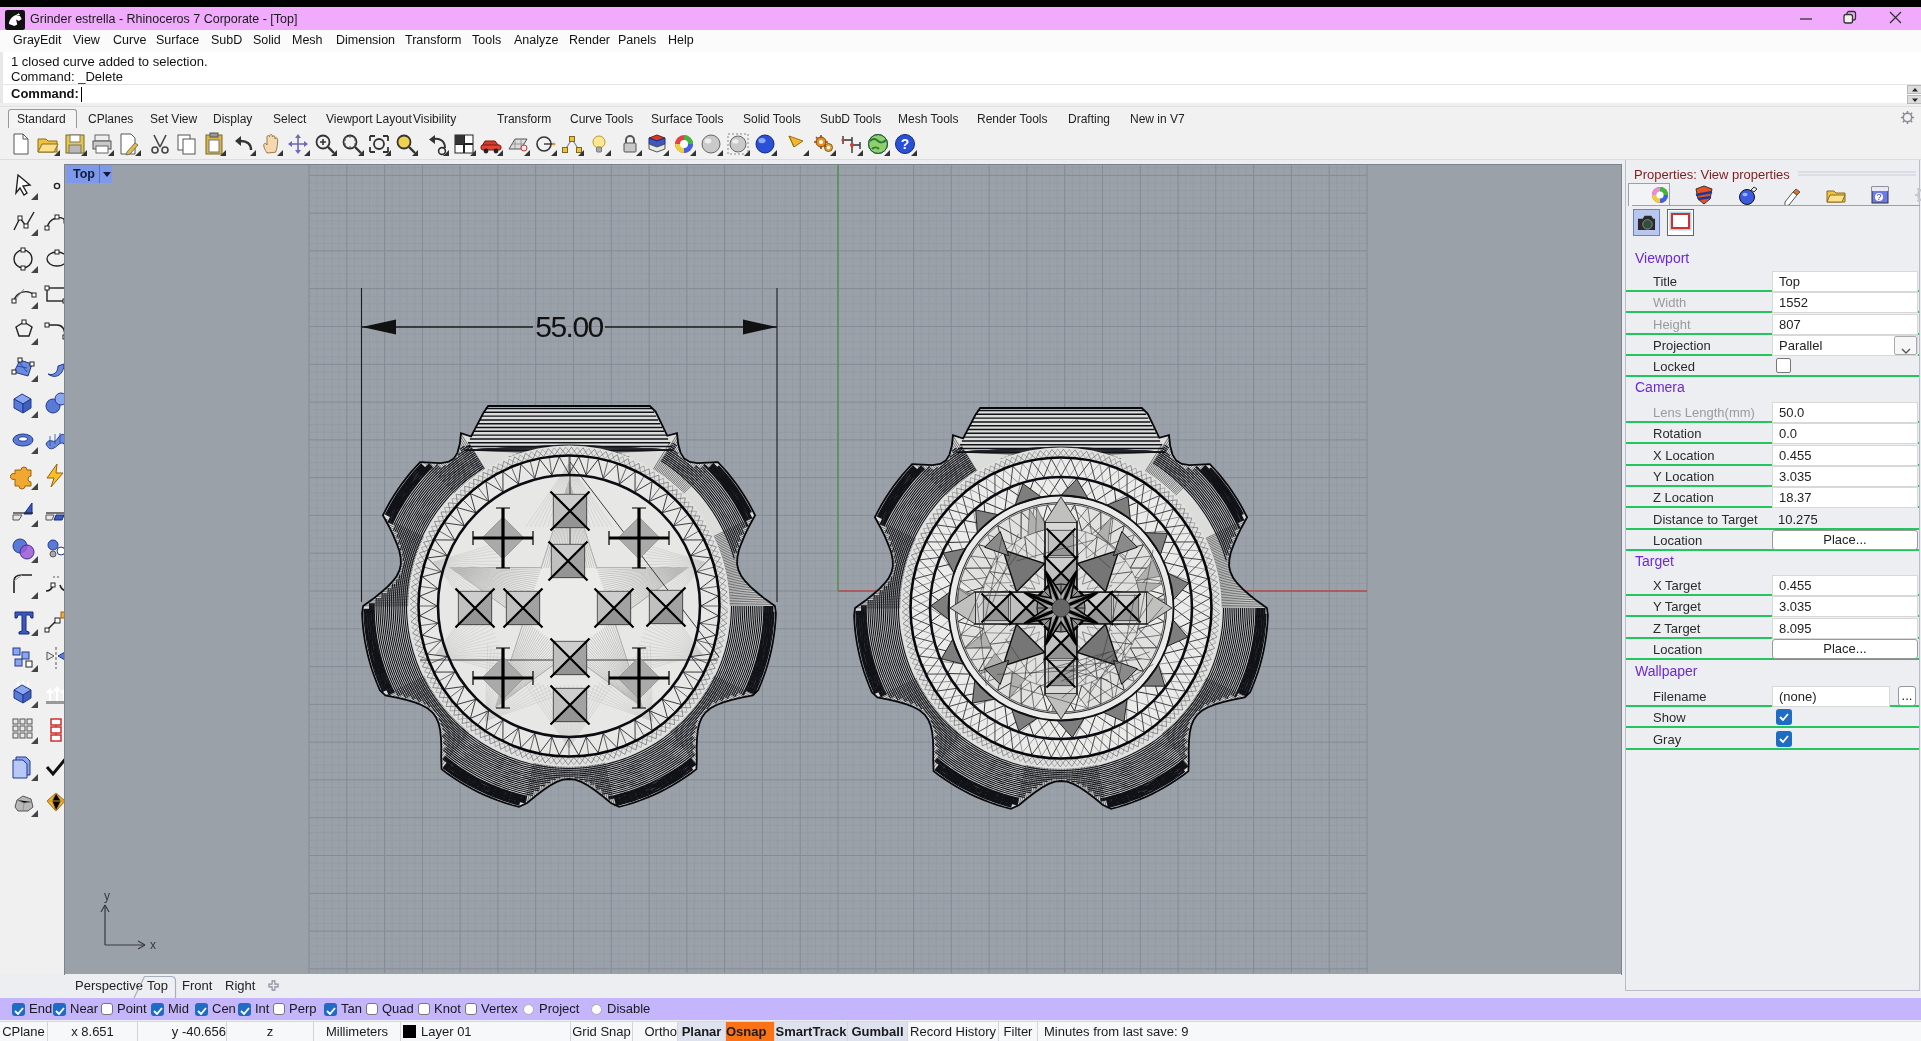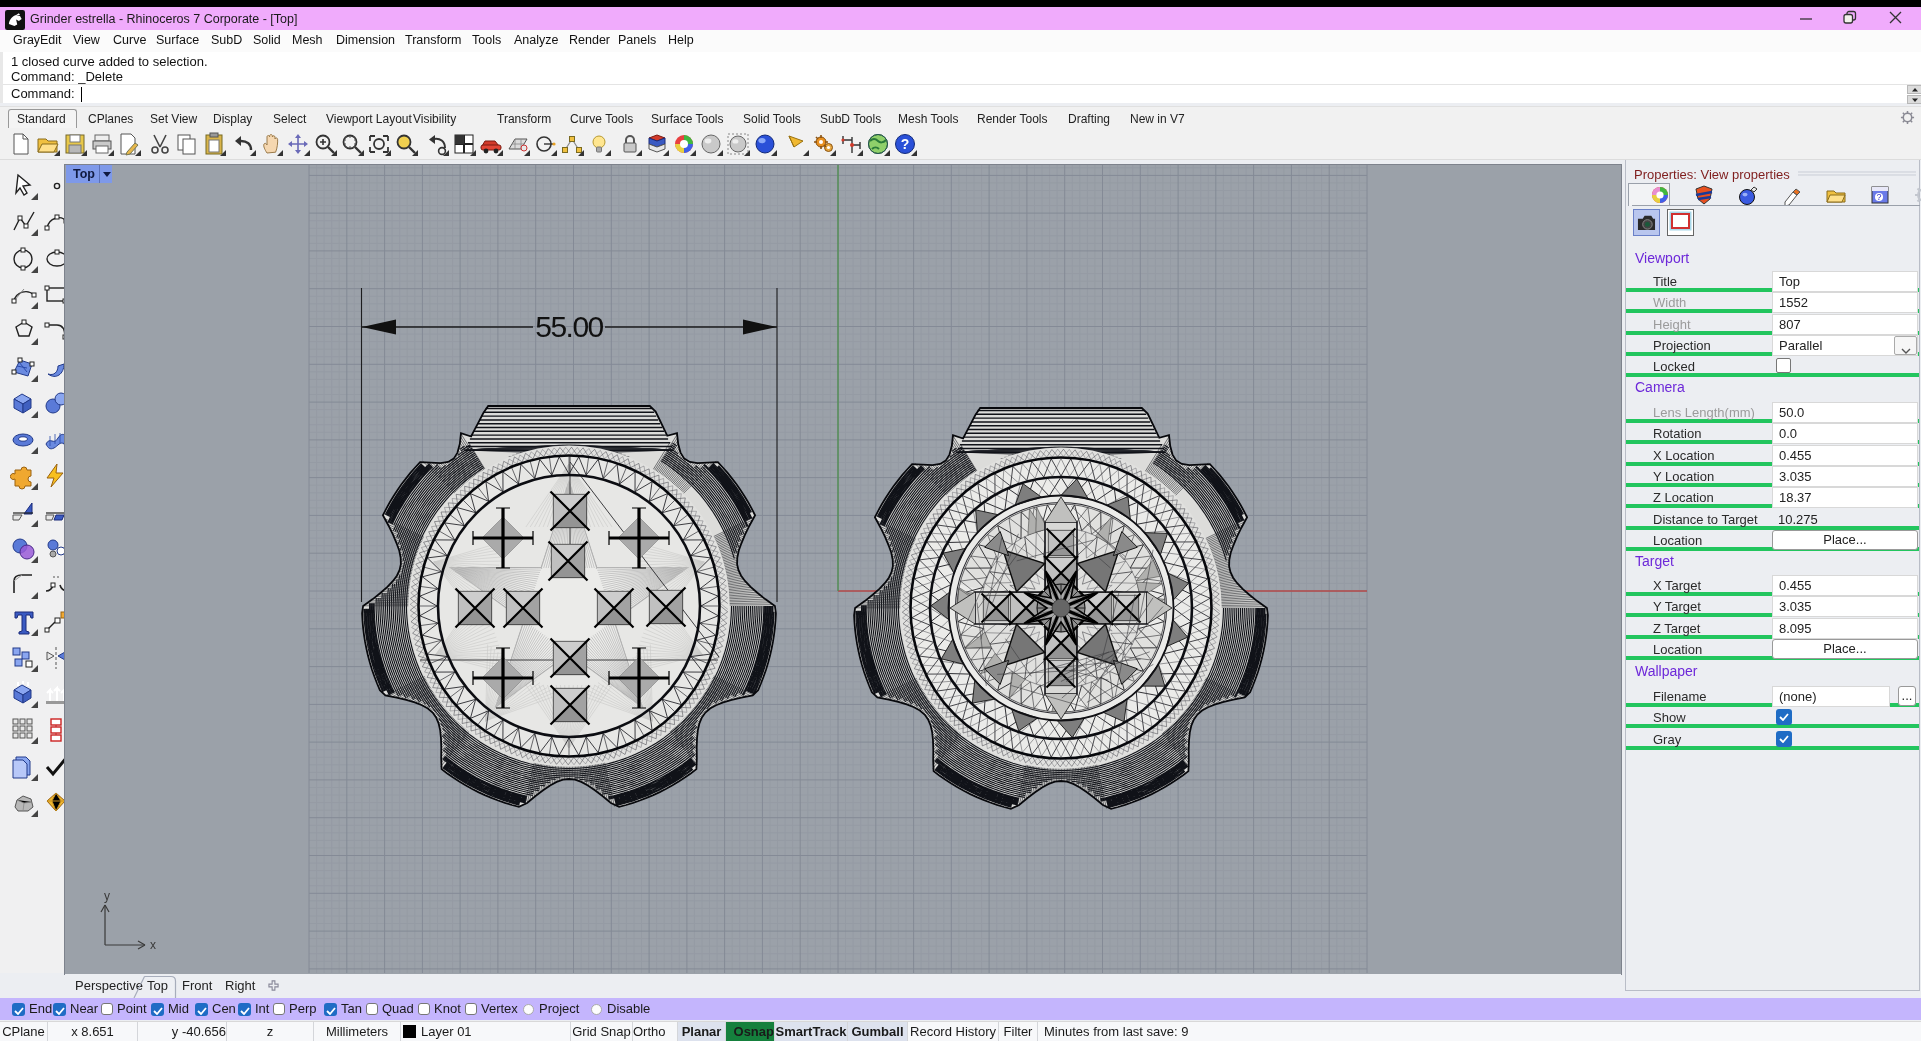--- a/index.html
+++ b/index.html
@@ -9,21 +9,21 @@
 #tabrow{position:absolute;left:0;top:106px;width:1921px;height:22px;background:#f1f1f1;font-size:12px;color:#222;border-top:1px solid #e0e0e0}
 #toolbar{position:absolute;left:0;top:128px;width:1921px;height:32px;background:#f1f1f1;border-bottom:1px solid #dcdcdc}
 .tbi{position:absolute;top:4px}
 #sidebar{position:absolute;left:0;top:160px;width:65px;height:813px;background:#f0f0f1}
 .sbi{position:absolute}
 #vpwrap{position:absolute;left:65px;top:165px;width:1556px;height:809px;background:#9ba1a9;outline:1px solid #7d828c}
 #vplabel{position:absolute;left:1px;top:0px;width:46px;height:18px;background:#7e99e9;color:#101a40;font-weight:bold;font-size:12.5px;padding-left:7px;line-height:18px}
 #rpanelwrap{position:absolute;left:1625px;top:160px;width:296px;height:862px;background:#eceef2;font-size:13px}
 #rpanel{position:absolute;left:0;top:0;width:295px;height:831px;border:1px solid #b9bdc7;border-top:none}
 .psec{position:absolute;left:9px;font-size:14px;color:#6d28d9}
-.prow{position:absolute;left:0;width:293px;height:21px;border-bottom:4px solid #22c55e}
+.prow{position:absolute;left:0;width:293px;height:21px;border-bottom:2px solid #22c55e}
 .plabel{position:absolute;left:27px;top:3px;font-size:13px}
 .pcell{position:absolute;left:146px;top:0px;width:146px;height:21px;background:#fff;border:1px solid #d8d8d8;padding:2px 0 0 6px;font-size:13px;color:#222}
 .pplain{position:absolute;left:152px;top:3px;font-size:13px;color:#222}
 .pdrop{position:absolute;left:268px;top:1px;width:23px;height:19px;background:#f6f6f6;border:1px solid #aaa;border-radius:2px;text-align:center;padding-top:5px}
 .pbtn{position:absolute;left:146px;top:0px;width:146px;height:20px;background:#fff;border:1px solid #999;border-radius:3px;text-align:center;font-size:13px;color:#222;padding-top:1px}
 .pchk0{position:absolute;left:150px;top:2px;width:15px;height:15px;background:#fff;border:1px solid #777;border-radius:2px}
 .pchk1{position:absolute;left:150px;top:2px;width:16px;height:16px;background:#1f6cc5;border-radius:3px;text-align:center}
 #btabs{position:absolute;left:65px;top:974px;width:1556px;height:24px;font-size:13px;color:#222;background:#eceef2}
 #osnap{position:absolute;left:0;top:998px;width:1921px;height:22px;background:#c4b5fd;font-size:13px;color:#1a1a1a}
 .ochk1{display:inline-block;width:13px;height:13px;background:#1f6cc5;border-radius:3px;vertical-align:-2px;text-align:center;margin-right:4px}
@@ -61,21 +61,21 @@
     <span style="position:absolute;left:472px;top:3px">Tools</span>
     <span style="position:absolute;left:514px;top:3px">Analyze</span>
     <span style="position:absolute;left:569px;top:3px">Render</span>
     <span style="position:absolute;left:618px;top:3px">Panels</span>
     <span style="position:absolute;left:668px;top:3px">Help</span>
   </div>
 <div id="cmdarea">
  <div style="position:absolute;left:8px;top:2px">1 closed curve added to selection.</div>
  <div style="position:absolute;left:8px;top:17px">Command: _Delete</div>
  <div style="position:absolute;left:0;top:32px;width:1921px;border-top:1px solid #e4e4e4;height:19px">
-   <span style="position:absolute;left:8px;top:1px;font-weight:normal">Command:</span>
+   <span style="position:absolute;left:8px;top:1px;font-weight:bold">Command:</span>
    <span style="position:absolute;left:78px;top:2px;width:1px;height:15px;background:#000"></span>
    <span style="position:absolute;left:1904px;top:0px;width:16px;height:9px;border:1px solid #b8b8b8;background:#dcdcdc">
         <svg style="position:absolute;left:0;top:0;display:block" width="14" height="7" viewBox="0 0 14 7">
           <path d="M4 5.5l3-3.5L10 5.5z" fill="#222"></path>
         </svg>
       </span>
       <span style="position:absolute;left:1904px;top:10px;width:16px;height:9px;border:1px solid #b8b8b8;background:#dcdcdc">
         <svg style="position:absolute;left:0;top:1px;display:block" width="14" height="7" viewBox="0 0 14 7">
           <path d="M4 1.5l3 3.5L10 1.5z" fill="#222"></path>
         </svg>
@@ -937,20 +937,20 @@
     <span style="position:absolute;left:591px;top:3px"><span class="orad"></span><span class="olab">Disable</span></span>
   </div>
 <div id="statusbar">
     <span style="position:absolute;left:0px;top:0;width:48px;height:20px;line-height:20px;text-align:center;border-right:1px solid #d4d6da;">CPlane</span>
     <span style="position:absolute;left:48px;top:0;width:90px;height:20px;line-height:20px;text-align:center;border-right:1px solid #d4d6da;">x 8.651</span>
     <span style="position:absolute;left:138px;top:0;width:89px;height:20px;line-height:20px;text-align:right;border-right:1px solid #d4d6da;">y -40.656</span>
     <span style="position:absolute;left:227px;top:0;width:87px;height:20px;line-height:20px;text-align:center;border-right:1px solid #d4d6da;">z</span>
     <span style="position:absolute;left:314px;top:0;width:87px;height:20px;line-height:20px;text-align:center;border-right:1px solid #d4d6da;">Millimeters</span>
     <span style="position:absolute;left:401px;top:0;width:170px;height:20px;line-height:20px;text-align:left;border-right:1px solid #d4d6da;padding-left:2px;"><span style="display:inline-block;width:13px;height:13px;background:#000;vertical-align:-2px;margin-right:5px"></span>Layer 01</span>
     <span style="position:absolute;left:571px;top:0;width:62px;height:20px;line-height:20px;text-align:center;border-right:1px solid #d4d6da;">Grid Snap</span>
-    <span style="position:absolute;left:633px;top:0;width:45px;height:20px;line-height:20px;text-align:left;border-right:1px solid #d4d6da;">Ortho</span>
+    <span style="position:absolute;left:633px;top:0;width:45px;height:20px;line-height:20px;text-align:right;border-right:1px solid #d4d6da;">Ortho</span>
     <span style="position:absolute;left:678px;top:0;width:48px;height:20px;line-height:20px;text-align:center;border-right:1px solid #d4d6da;background:#dde2ee;font-weight:bold;">Planar</span>
-    <span style="position:absolute;left:726px;top:0;width:49px;height:20px;line-height:20px;text-align:right;border-right:1px solid #d4d6da;background:#15803d;font-weight:bold;">Osnap</span>
+    <span style="position:absolute;left:726px;top:0;width:49px;height:20px;line-height:20px;text-align:left;border-right:1px solid #d4d6da;background:#f97316;font-weight:bold;">Osnap</span>
     <span style="position:absolute;left:775px;top:0;width:73px;height:20px;line-height:20px;text-align:center;border-right:1px solid #d4d6da;background:#dde2ee;font-weight:bold;">SmartTrack</span>
     <span style="position:absolute;left:848px;top:0;width:60px;height:20px;line-height:20px;text-align:center;border-right:1px solid #d4d6da;background:#dde2ee;font-weight:bold;">Gumball</span>
     <span style="position:absolute;left:908px;top:0;width:91px;height:20px;line-height:20px;text-align:center;border-right:1px solid #d4d6da;">Record History</span>
     <span style="position:absolute;left:999px;top:0;width:39px;height:20px;line-height:20px;text-align:center;border-right:1px solid #d4d6da;">Filter</span>
     <span style="position:absolute;left:1038px;top:0;height:20px;line-height:20px;padding-left:6px;">Minutes from last save: 9</span>
   </div>
 </body></html>

